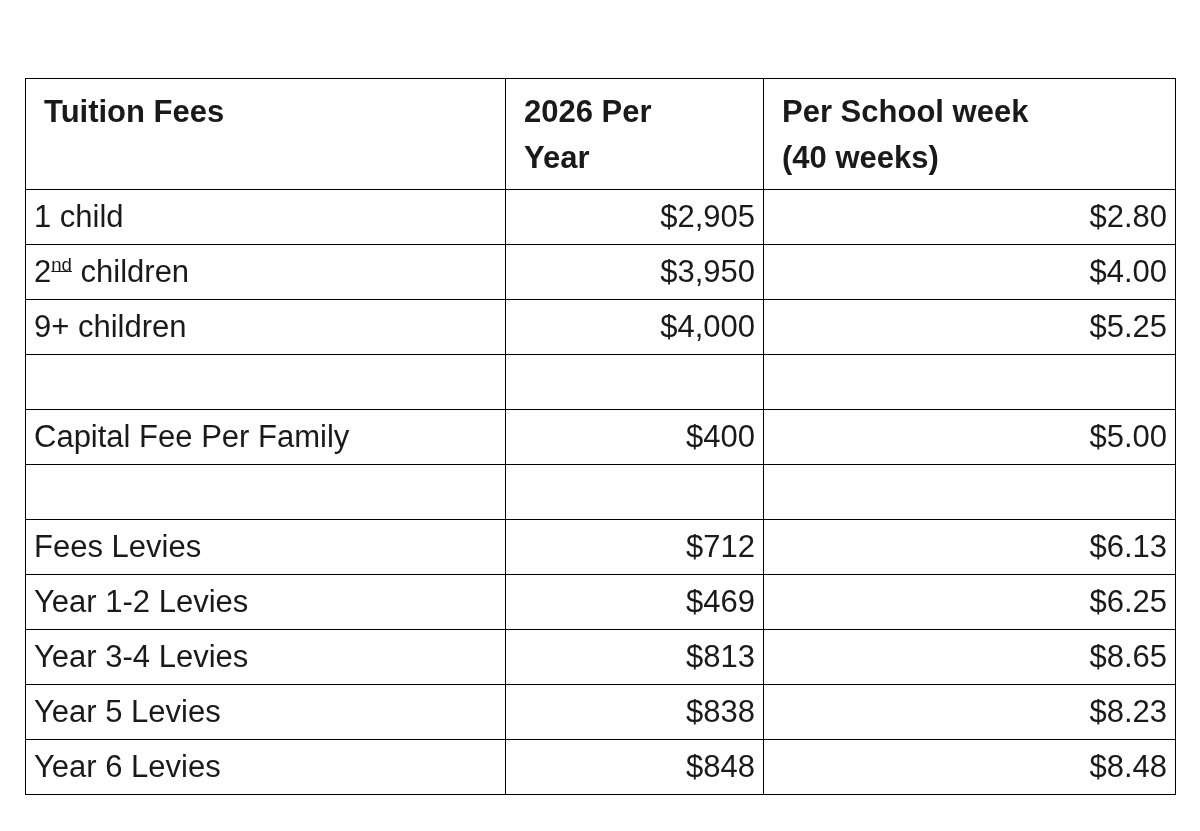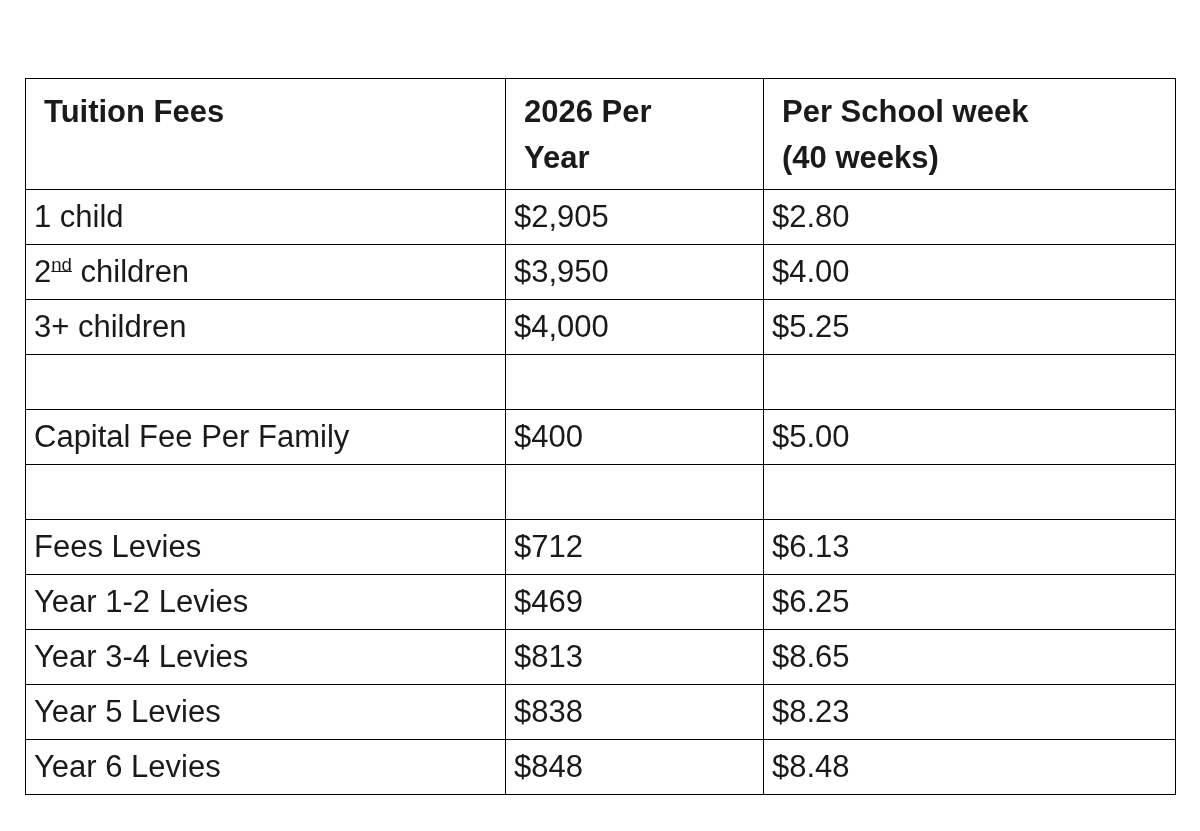--- a/index.html
+++ b/index.html
@@ -46,21 +46,21 @@
     height: 55px;
     padding: 2px 8px;
     vertical-align: middle;
     margin-top: 12px;
   }
   td.label-cell {
     text-align: left;
     padding-left: 18px;
   }
   td.value-cell {
-    text-align: left;
+    text-align: right;
   }
   sup.ordinal {
     font-size: 0.60em;
     vertical-align: super;
     line-height: 0;
     text-decoration: underline;
   }
 </style>
 </head>
 <body>
@@ -84,21 +84,21 @@
           <td class="label-cell">1 child</td>
           <td class="value-cell">$2,905</td>
           <td class="value-cell">$2.80</td>
         </tr>
         <tr>
           <td class="label-cell">2<sup class="ordinal">nd</sup> children</td>
           <td class="value-cell">$3,950</td>
           <td class="value-cell">$4.00</td>
         </tr>
         <tr>
-          <td class="label-cell">3+ children</td>
+          <td class="label-cell">9+ children</td>
           <td class="value-cell">$4,000</td>
           <td class="value-cell">$5.25</td>
         </tr>
         <tr>
           <td class="label-cell"></td>
           <td class="value-cell"></td>
           <td class="value-cell"></td>
         </tr>
         <tr>
           <td class="label-cell">Capital Fee Per Family</td>

